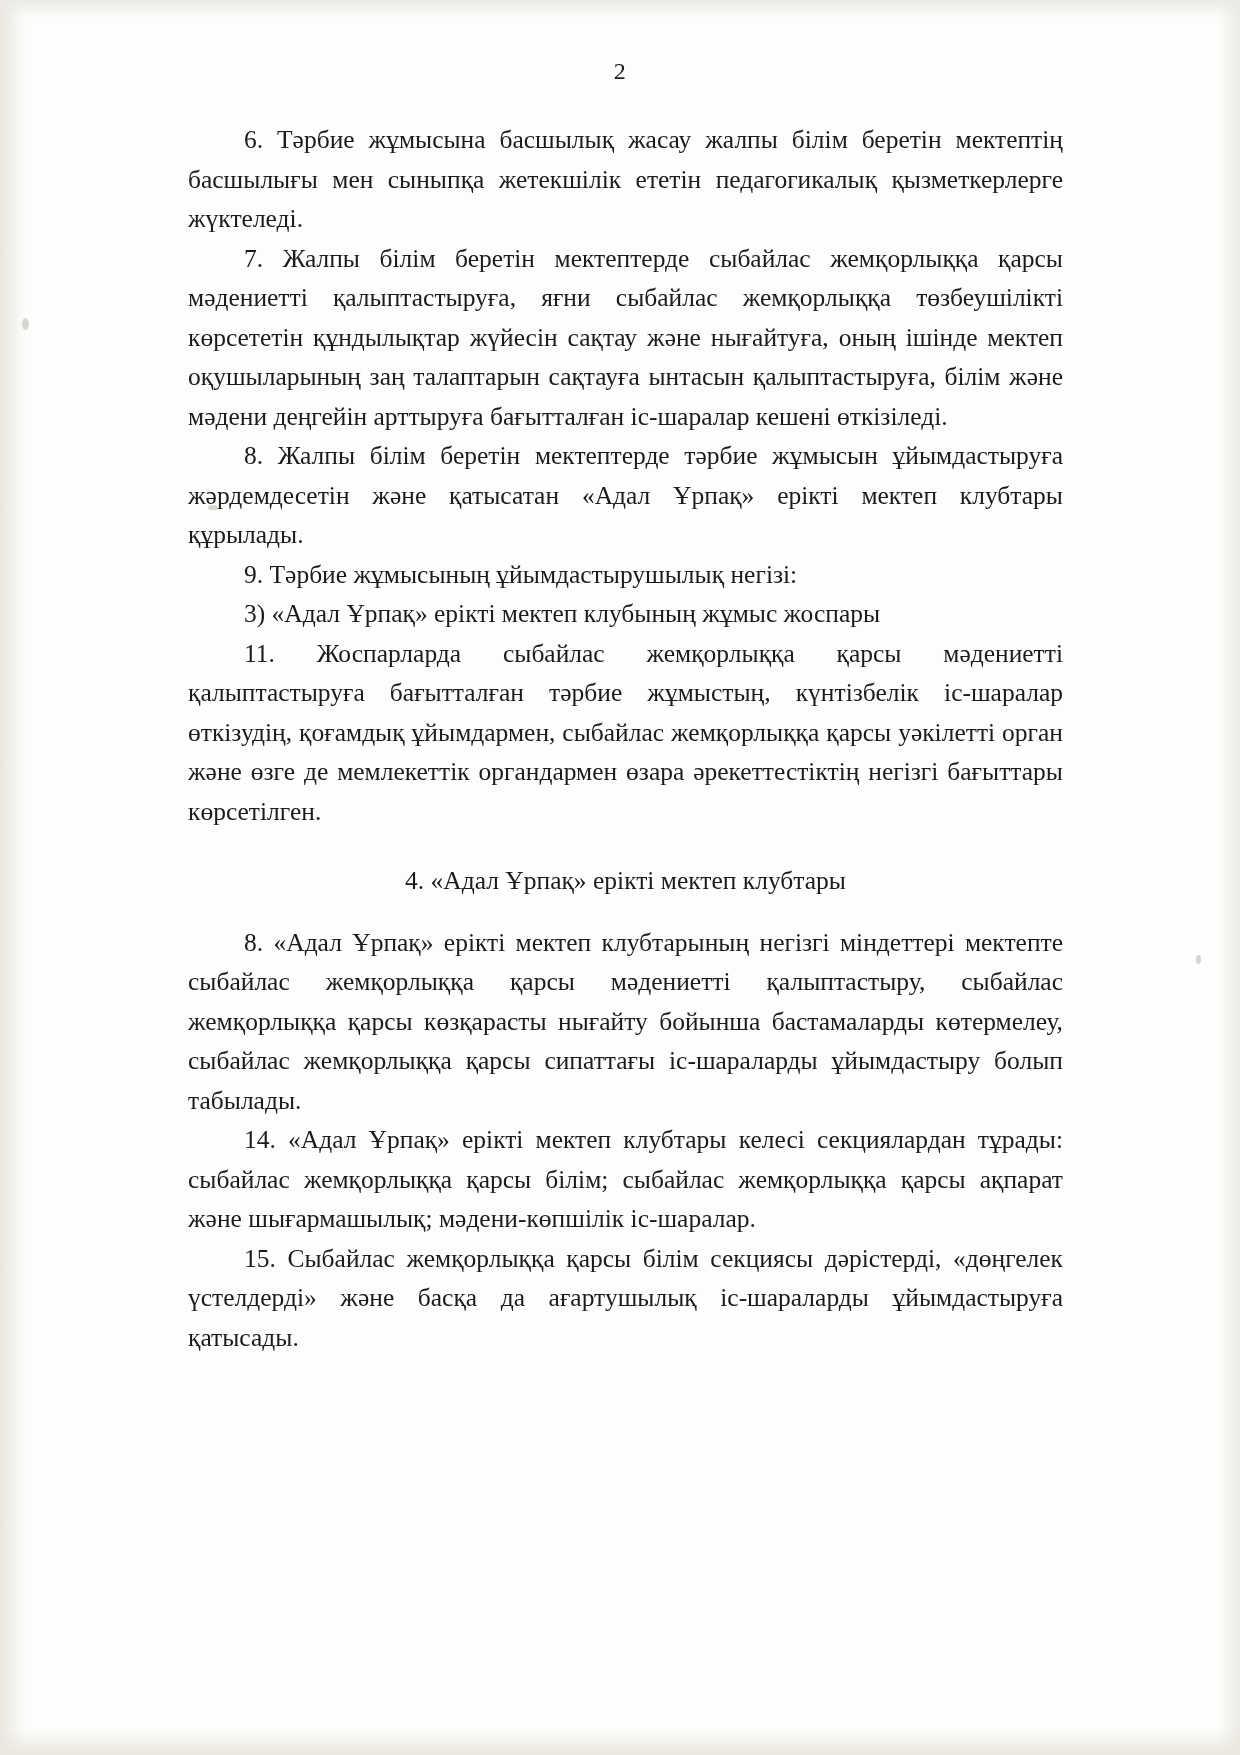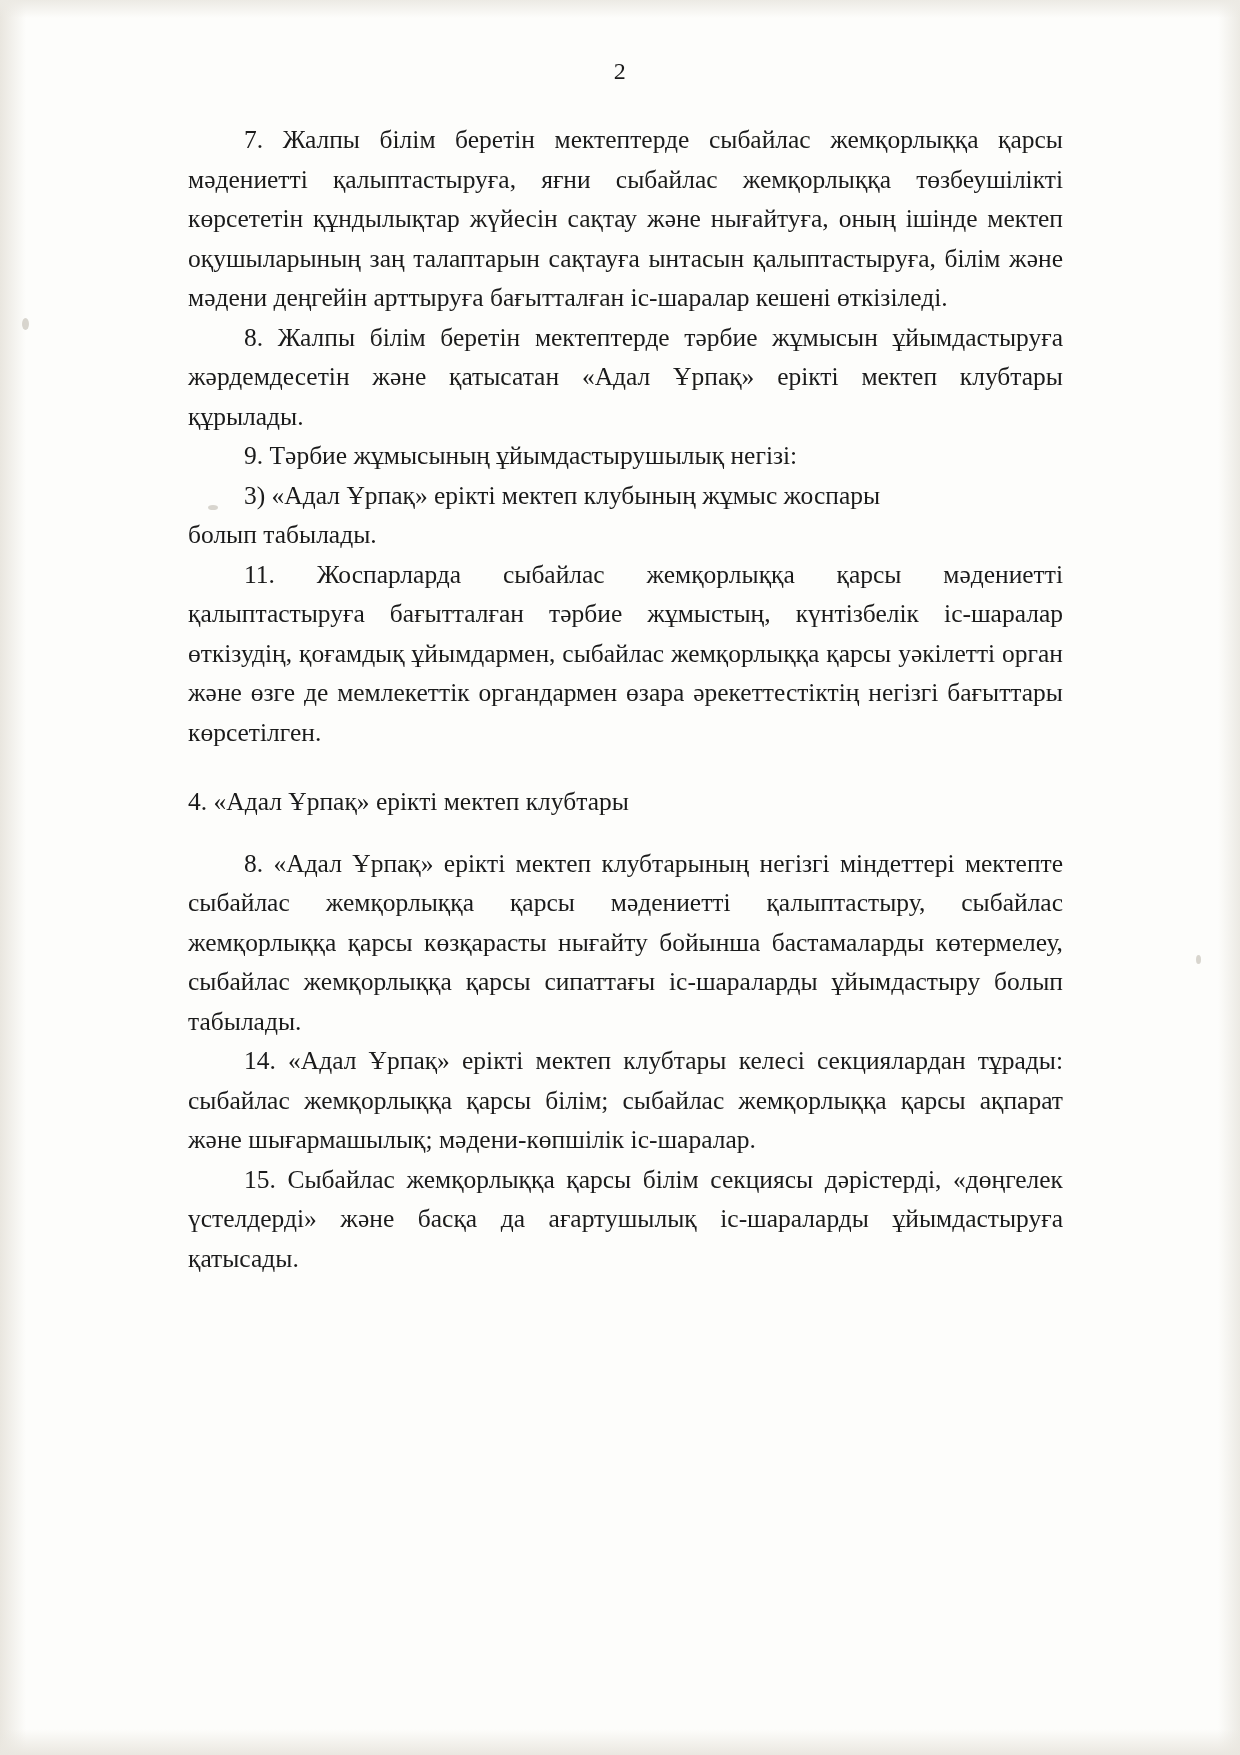--- a/index.html
+++ b/index.html
@@ -74,21 +74,21 @@
     hyphens: none;
   }
   p.para.noindent {
     text-indent: 0;
   }
 
   .section-heading {
     margin: 30px 0 22px 0;
     font-size: 25.5px;
     line-height: 39.5px;
-    text-align: left;
+    text-align: center;
     text-indent: 0;
   }
 
   
   .speck {
     position: absolute;
     background: #b9b4a9;
     border-radius: 50%;
     opacity: .55;
     pointer-events: none;
@@ -105,25 +105,25 @@
   <div class="scan-edge-bottom"></div>
 
   <div class="speck" style="left:22px; top:318px; width:7px; height:12px;"></div>
   <div class="speck" style="left:208px; top:505px; width:10px; height:5px;"></div>
   <div class="speck" style="left:1196px; top:955px; width:5px; height:9px;"></div>
 
   <div class="page-number">2</div>
 
   <div class="content">
 
+    <p class="para">6. Тәрбие жұмысына басшылық жасау жалпы білім беретін мектептің басшылығы мен сыныпқа жетекшілік ететін педагогикалық қызметкерлерге жүктеледі.</p>
     <p class="para">7. Жалпы білім беретін мектептерде сыбайлас жемқорлыққа қарсы мәдениетті қалыптастыруға, яғни сыбайлас жемқорлыққа төзбеушілікті көрсететін құндылықтар жүйесін сақтау және нығайтуға, оның ішінде мектеп оқушыларының заң талаптарын сақтауға ынтасын қалыптастыруға, білім және мәдени деңгейін арттыруға бағытталған іс-шаралар кешені өткізіледі.</p>
     <p class="para">8. Жалпы білім беретін мектептерде тәрбие жұмысын ұйымдастыруға жәрдемдесетін және қатысатан «Адал Ұрпақ» ерікті мектеп клубтары құрылады.</p>
     <p class="para">9. Тәрбие жұмысының ұйымдастырушылық негізі:</p>
     <p class="para">3) «Адал Ұрпақ» ерікті мектеп клубының жұмыс жоспары</p>
-    <p class="para noindent">болып табылады.</p>
     <p class="para">11. Жоспарларда сыбайлас жемқорлыққа қарсы мәдениетті қалыптастыруға бағытталған тәрбие жұмыстың,   күнтізбелік іс-шаралар өткізудің,   қоғамдық ұйымдармен, сыбайлас жемқорлыққа қарсы уәкілетті орган және өзге де мемлекеттік органдармен   өзара әрекеттестіктің негізгі бағыттары көрсетілген.</p>
 
     <p class="section-heading">4. «Адал Ұрпақ» ерікті мектеп клубтары</p>
 
     <p class="para">8. «Адал Ұрпақ» ерікті мектеп клубтарының негізгі міндеттері мектепте сыбайлас жемқорлыққа қарсы мәдениетті қалыптастыру, сыбайлас жемқорлыққа қарсы көзқарасты нығайту бойынша бастамаларды көтермелеу, сыбайлас жемқорлыққа қарсы сипаттағы іс-шараларды ұйымдастыру болып табылады.</p>
     <p class="para">14. «Адал Ұрпақ» ерікті мектеп клубтары келесі секциялардан тұрады: сыбайлас жемқорлыққа қарсы білім; сыбайлас жемқорлыққа қарсы ақпарат және шығармашылық; мәдени-көпшілік іс-шаралар.</p>
     <p class="para">15. Сыбайлас жемқорлыққа қарсы білім секциясы дәрістерді, «дөңгелек үстелдерді» және басқа да ағартушылық іс-шараларды ұйымдастыруға қатысады.</p>
 
   </div>
 </div>

